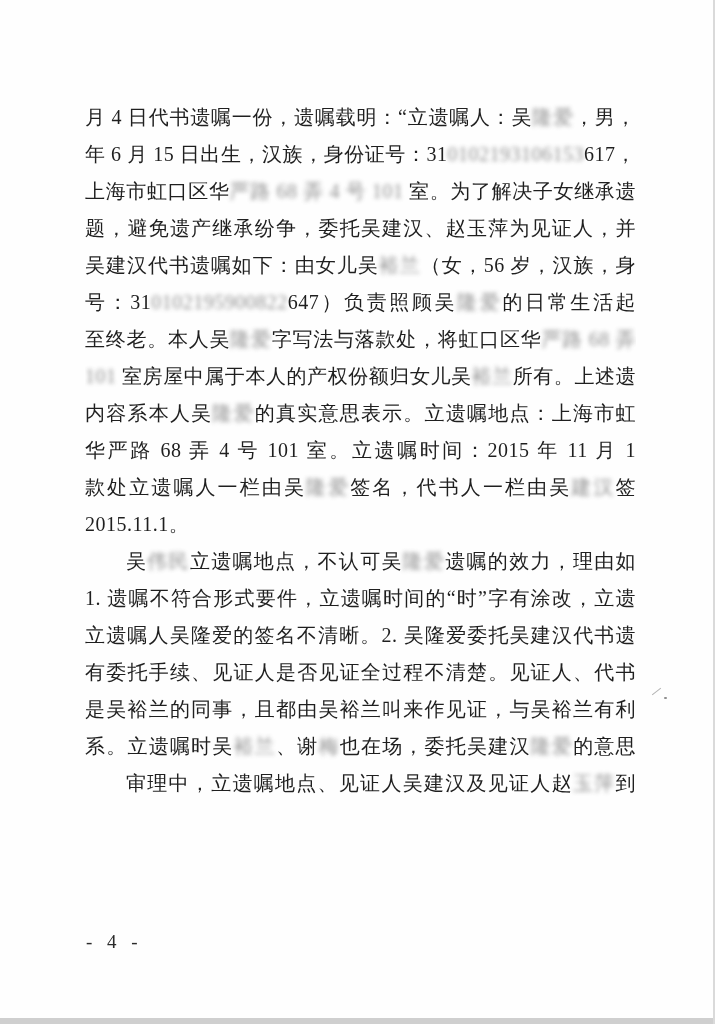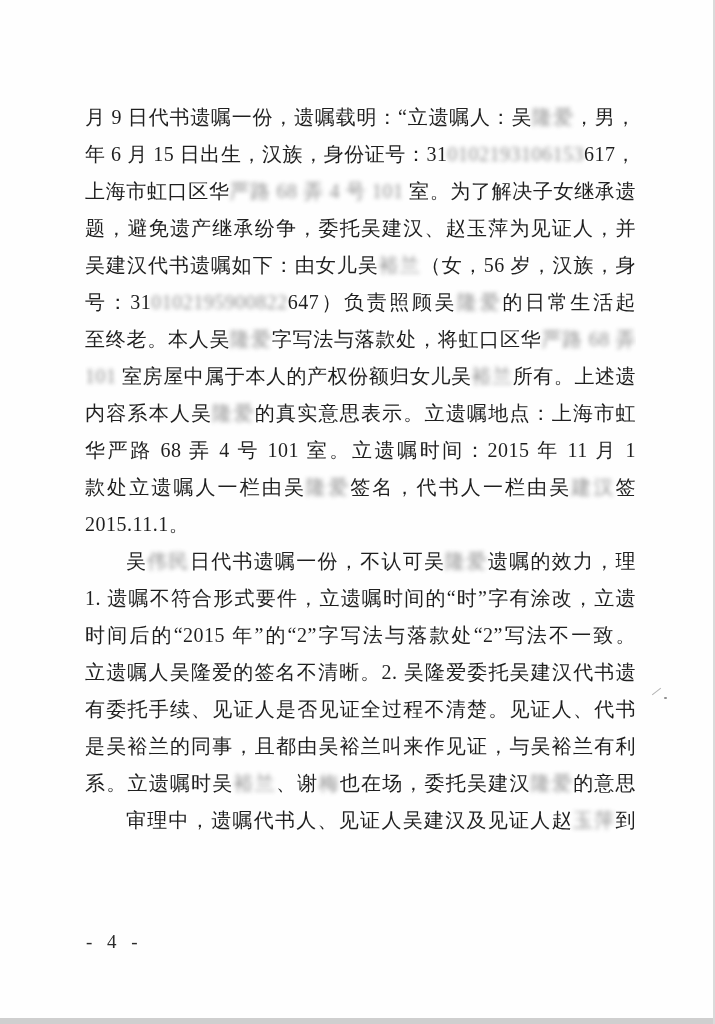--- a/index.html
+++ b/index.html
@@ -85,39 +85,38 @@
     width: 2px;
     height: 1024px;
     background: #dadada;
   }
 </style>
 </head>
 <body>
 
 <div class="page">
   <div class="text-block" id="text-block">
-      <div class="line"><span>月 9 日代书遗嘱一份，遗嘱载明：“立遗嘱人：吴</span><span class="redacted">隆爱</span><span>，男，1931</span></div>
+      <div class="line"><span>月 4 日代书遗嘱一份，遗嘱载明：“立遗嘱人：吴</span><span class="redacted">隆爱</span><span>，男，1931</span></div>
       <div class="line"><span>年 6 月 15 日出生，汉族，身份证号：31</span><span class="redacted">0102193106153</span><span>617，住址：</span></div>
       <div class="line"><span>上海市虹口区华</span><span class="redacted">严路 68 弄 4 号 101</span><span> 室。为了解决子女继承遗产问</span></div>
       <div class="line"><span>题，避免遗产继承纷争，委托吴建汉、赵玉萍为见证人，并委托</span></div>
       <div class="line"><span>吴建汉代书遗嘱如下：由女儿吴</span><span class="redacted">裕兰</span><span>（女，56 岁，汉族，身份证</span></div>
       <div class="line"><span>号：31</span><span class="redacted">0102195900822</span><span>647）负责照顾吴</span><span class="redacted">隆爱</span><span>的日常生活起居，直</span></div>
       <div class="line"><span>至终老。本人吴</span><span class="redacted">隆爱</span><span>字写法与落款处，将虹口区华</span><span class="redacted">严路 68 弄 4 号</span></div>
       <div class="line"><span class="redacted">101</span><span> 室房屋中属于本人的产权份额归女儿吴</span><span class="redacted">裕兰</span><span>所有。上述遗嘱</span></div>
       <div class="line"><span>内容系本人吴</span><span class="redacted">隆爱</span><span>的真实意思表示。立遗嘱地点：上海市虹口区</span></div>
       <div class="line"><span>华严路 68 弄 4 号 101 室。立遗嘱时间：2015 年 11 月 1 日。”落</span></div>
       <div class="line"><span>款处立遗嘱人一栏由吴</span><span class="redacted">隆爱</span><span>签名，代书人一栏由吴</span><span class="redacted">建汉</span><span>签名，见</span></div>
       <div class="line short"><span>2015.11.1。</span></div>
-      <div class="line indent"><span>吴</span><span class="redacted">伟民</span><span>日代书遗嘱一份，不认可吴</span><span class="redacted">隆爱</span><span>遗嘱的效力，理由如下：</span></div>
+      <div class="line indent"><span>吴</span><span class="redacted">伟民</span><span>立遗嘱地点，不认可吴</span><span class="redacted">隆爱</span><span>遗嘱的效力，理由如下：</span></div>
       <div class="line"><span>1. 遗嘱不符合形式要件，立遗嘱时间的“时”字有涂改，立遗嘱</span></div>
-      <div class="line"><span>时间后的“2015 年”的“2”字写法与落款处“2”写法不一致。</span></div>
       <div class="line"><span>立遗嘱人吴隆爱的签名不清晰。2. 吴隆爱委托吴建汉代书遗嘱没</span></div>
       <div class="line"><span>有委托手续、见证人是否见证全过程不清楚。见证人、代书人都</span></div>
       <div class="line"><span>是吴裕兰的同事，且都由吴裕兰叫来作见证，与吴裕兰有利害关</span></div>
       <div class="line"><span>系。立遗嘱时吴</span><span class="redacted">裕兰</span><span>、谢</span><span class="redacted">梅</span><span>也在场，委托吴建汉</span><span class="redacted">隆爱</span><span>的意思表示不</span></div>
-      <div class="line indent"><span>审理中，遗嘱代书人、见证人吴建汉及见证人赵</span><span class="redacted">玉萍</span><span>到庭说</span></div>
+      <div class="line indent"><span>审理中，立遗嘱地点、见证人吴建汉及见证人赵</span><span class="redacted">玉萍</span><span>到庭说</span></div>
     </div>
   <div class="page-number">- 4 -</div>
   <div class="pen-mark-stroke"></div>
   <div class="pen-mark-dot"></div>
   <div class="scan-edge-bottom"></div>
   <div class="scan-edge-right"></div>
 </div>
 
 </body></html>

